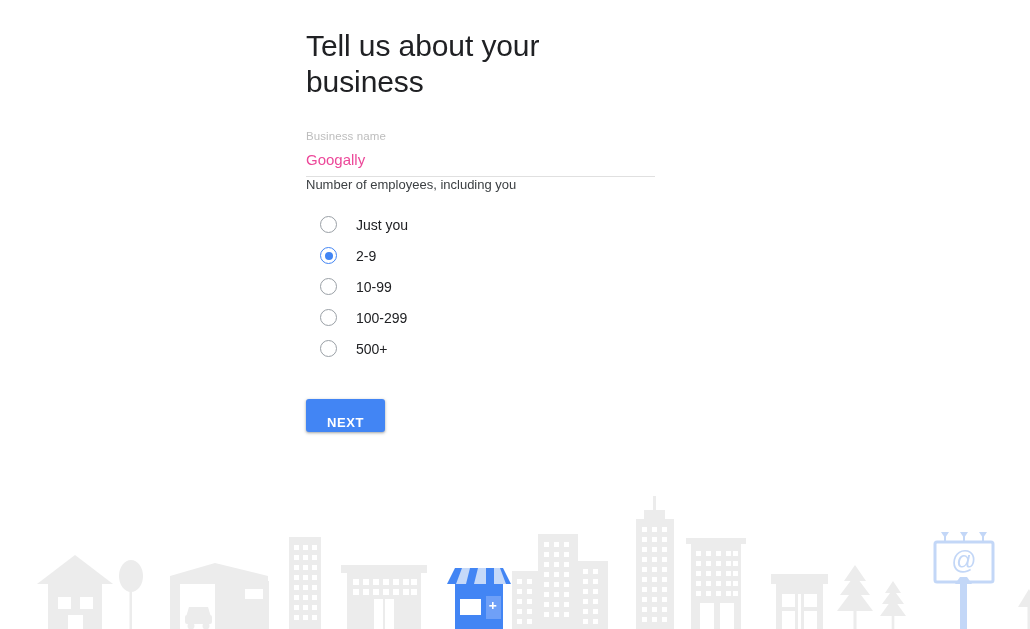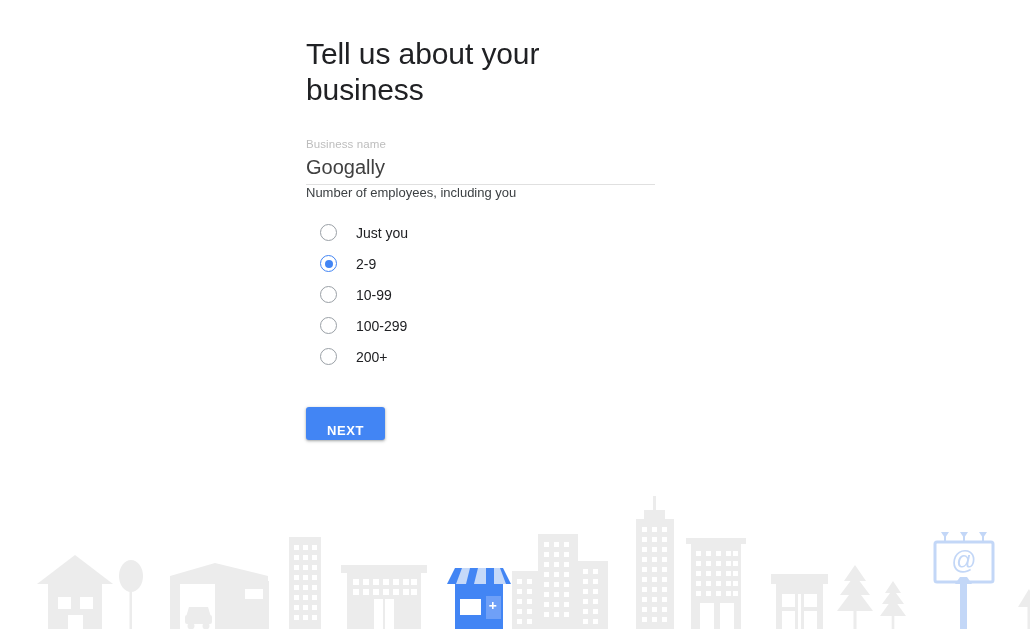--- a/index.html
+++ b/index.html
@@ -19,21 +19,21 @@
   
   .form-wrap {
     position: absolute;
     left: 306px;
     top: 0;
     width: 420px;
   }
 
   .page-title {
     margin: 0;
-    padding-top: 36px;
+    padding-top: 28px;
     font-size: 30px;
     line-height: 36px;
     font-weight: 400;
     color: #202124;
     letter-spacing: -0.1px;
     max-width: 250px;
   }
 
   .field-block {
     margin-top: 29px;
@@ -46,23 +46,23 @@
     font-weight: 400;
     letter-spacing: 0.1px;
     margin-top: 14px;
   }
   .field-value-row {
     border-bottom: 1px solid #e0e0e0;
     padding-bottom: 7px;
     margin-top: 7px;
   }
   .field-value {
-    font-size: 20px;
+    font-size: 15px;
     line-height: 19px;
-    color: #404040;
+    color: #ec4899;
     display: block;
     white-space: nowrap;
   }
 
   .group-label {
     font-size: 13px;
     line-height: 16px;
     color: #3c4043;
     font-weight: 400;
   }
@@ -172,21 +172,21 @@
       <span class="radio-label">10-99</span>
     </div>
 
     <div class="radio-row">
       <span class="radio-circle"></span>
       <span class="radio-label">100-299</span>
     </div>
 
     <div class="radio-row">
       <span class="radio-circle"></span>
-      <span class="radio-label">200+</span>
+      <span class="radio-label">500+</span>
     </div>
 
   </div>
 
   <button class="next-button">NEXT</button>
 
 </div>
 
 <svg class="skyline" viewBox="0 0 1030 140" width="1030" height="140">
 

